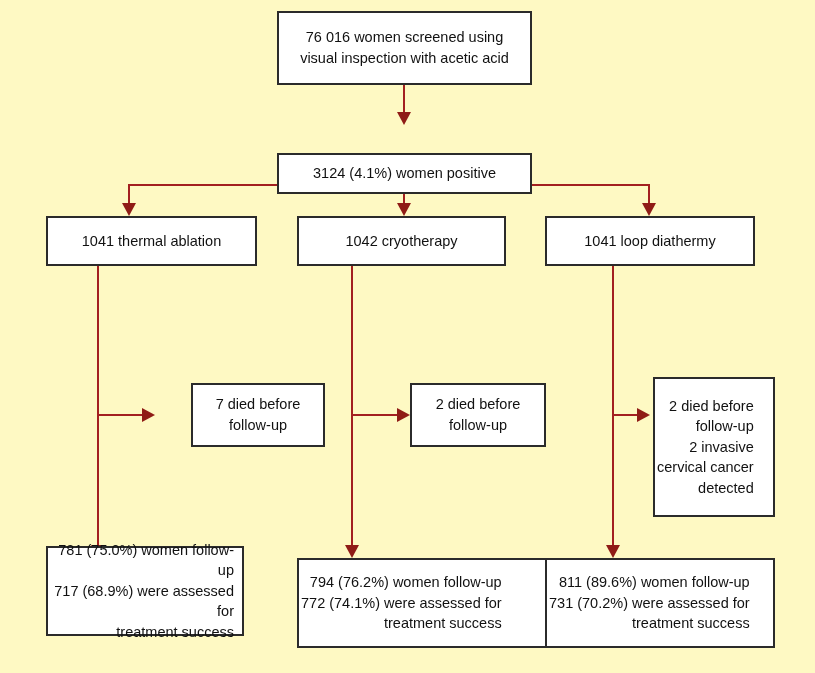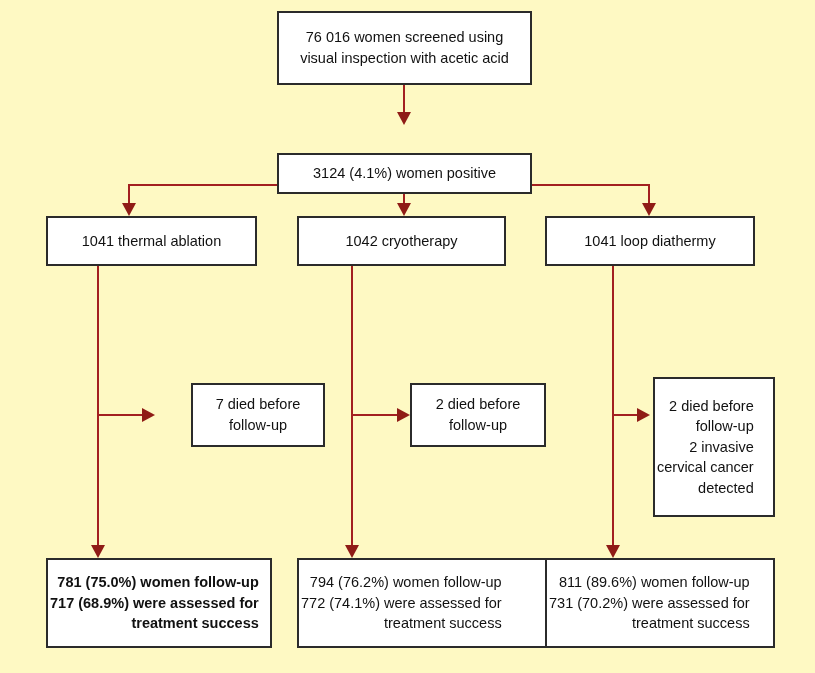--- a/index.html
+++ b/index.html
@@ -140,21 +140,21 @@
   <div class="arrow-right" style="left:637px; top:408px;"></div>
 
   <div class="box pad-left" style="left:653px; top:377px; width:122px; height:140px;">
     <span class="txt">2 died before
 follow-up
 2 invasive
 cervical cancer
 detected</span>
   </div>
 
-  <div class="box pad-left" style="left:46px; top:558px; width:226px; height:90px;font-weight:bold;">
+  <div class="box pad-left" style="left:46px; top:546px; width:198px; height:90px;">
     <span class="txt">781 (75.0%) women follow-up
 717 (68.9%) were assessed for
 treatment success</span>
   </div>
 
   <div class="box pad-left" style="left:297px; top:558px; width:258px; height:90px;">
     <span class="txt">794 (76.2%) women follow-up
 772 (74.1%) were assessed for
 treatment success</span>
   </div>

